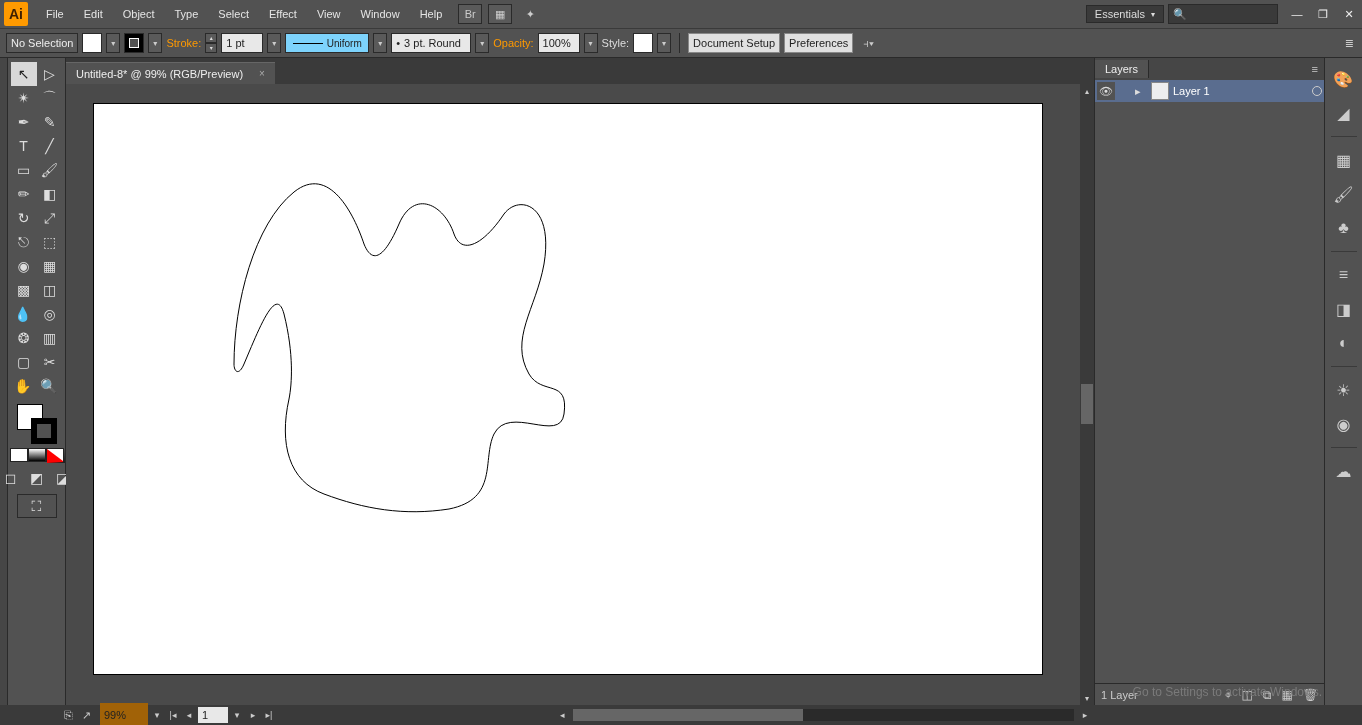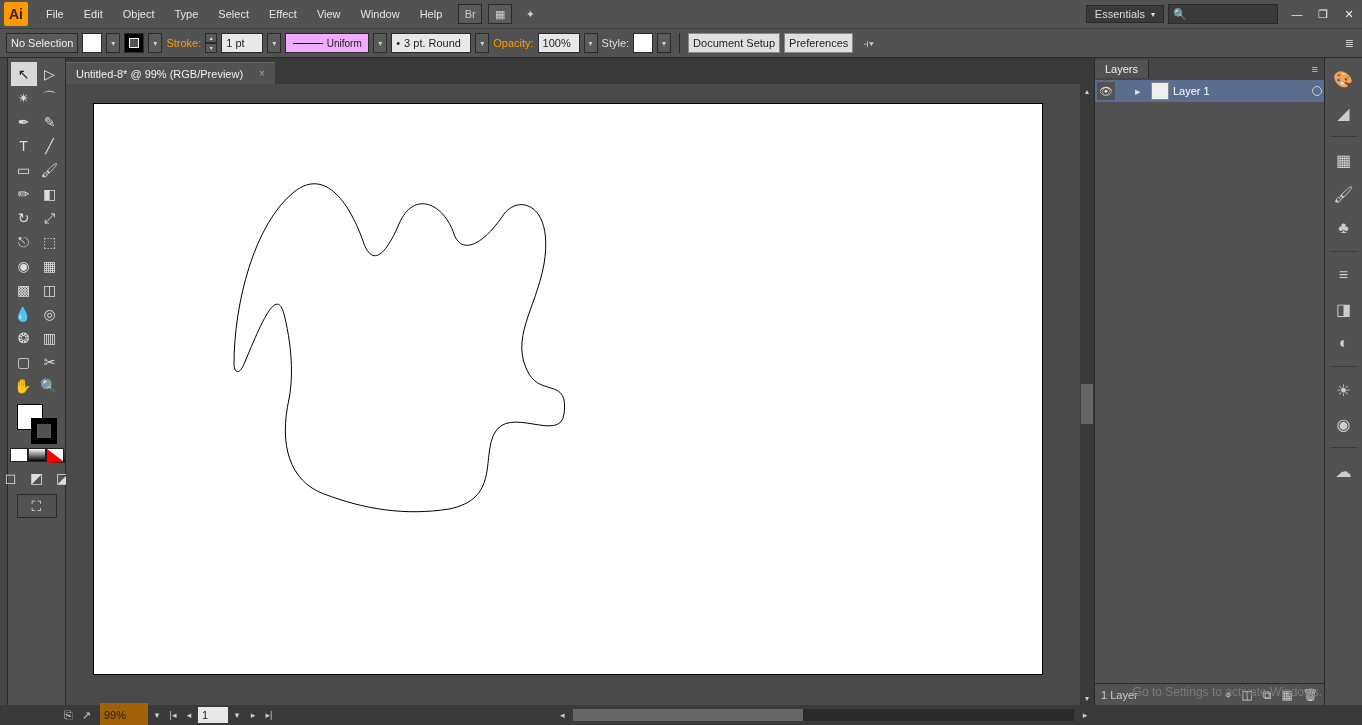--- a/index.html
+++ b/index.html
@@ -15,21 +15,21 @@
 .winbtn { width:24px; height:20px; display:flex; align-items:center; justify-content:center; color:#eee; margin:0 1px; }
 
 
 .ctrlbar { height:30px; background:#525252; border-top:1px solid #3a3a3a; border-bottom:1px solid #2a2a2a; display:flex; align-items:center; font-size:11px; gap:4px; padding-left:6px; }
 .ctrlbar .lbl-orange { color:#ff9a00; }
 .ctrlbar .field { height:20px; background:#e8e8e8; color:#222; border:1px solid #2a2a2a; display:flex; align-items:center; padding:0 4px; font-size:11px; }
 .ctrlbar .drop { width:14px; height:20px; background:#5a5a5a; border:1px solid #2a2a2a; display:flex; align-items:center; justify-content:center; }
 .ctrlbar .drop::after{content:"▾"; font-size:8px; color:#ccc;}
 .ctrlbar .swatch { width:20px; height:20px; border:1px solid #2a2a2a; }
 .ctrlbar .btn { height:20px; background:#e0e0e0; color:#222; border:1px solid #888; padding:0 4px; display:flex; align-items:center; font-size:11px; }
-.ctrlbar .uni { width:84px; background:#f0abfc; height:20px; border:1px solid #2a2a2a; display:flex; align-items:center; justify-content:center; color:#222; font-size:10px; }
+.ctrlbar .uni { width:84px; background:#7dd3fc; height:20px; border:1px solid #2a2a2a; display:flex; align-items:center; justify-content:center; color:#222; font-size:10px; }
 .ctrlbar .uni::before{content:""; width:30px; border-top:1px solid #000; margin-right:4px;}
 
 
 .mid { position:absolute; top:58px; left:0; right:0; bottom:20px; display:flex; }
 .dock-left { width:8px; background:#464646; border-right:1px solid #2a2a2a;}
 .toolbox { width:58px; background:#525252; border-right:1px solid #2a2a2a; display:flex; flex-direction:column; align-items:center; padding-top:4px;}
 .toolbox .row { display:flex; }
 .toolbox .tool { width:26px; height:24px; display:flex; align-items:center; justify-content:center; color:#ddd; font-size:14px; }
 .toolbox .tool.sel { background:#d8d8d8; color:#222; }
 .fillstroke { position:relative; width:40px; height:40px; margin-top:6px; }

